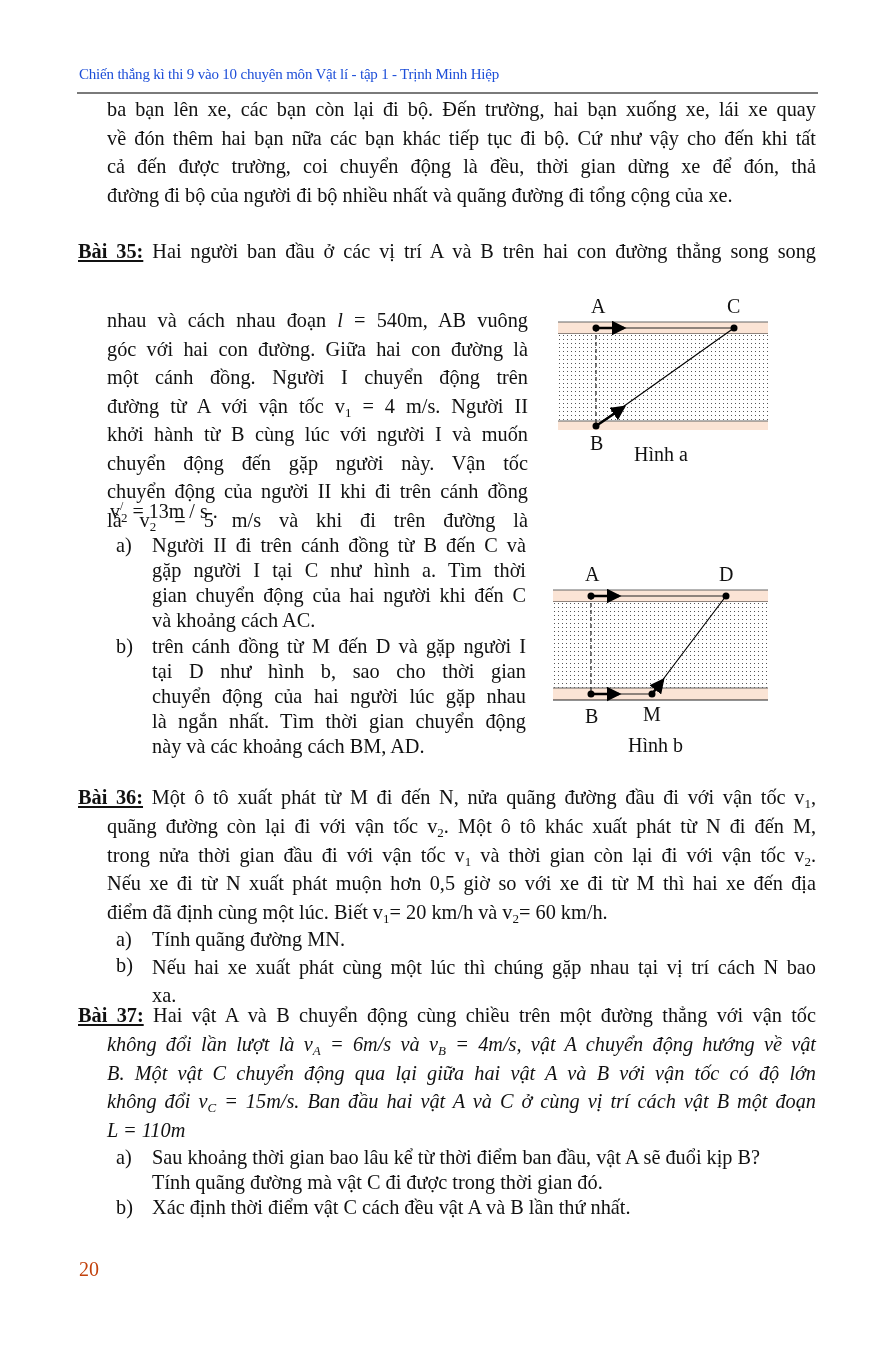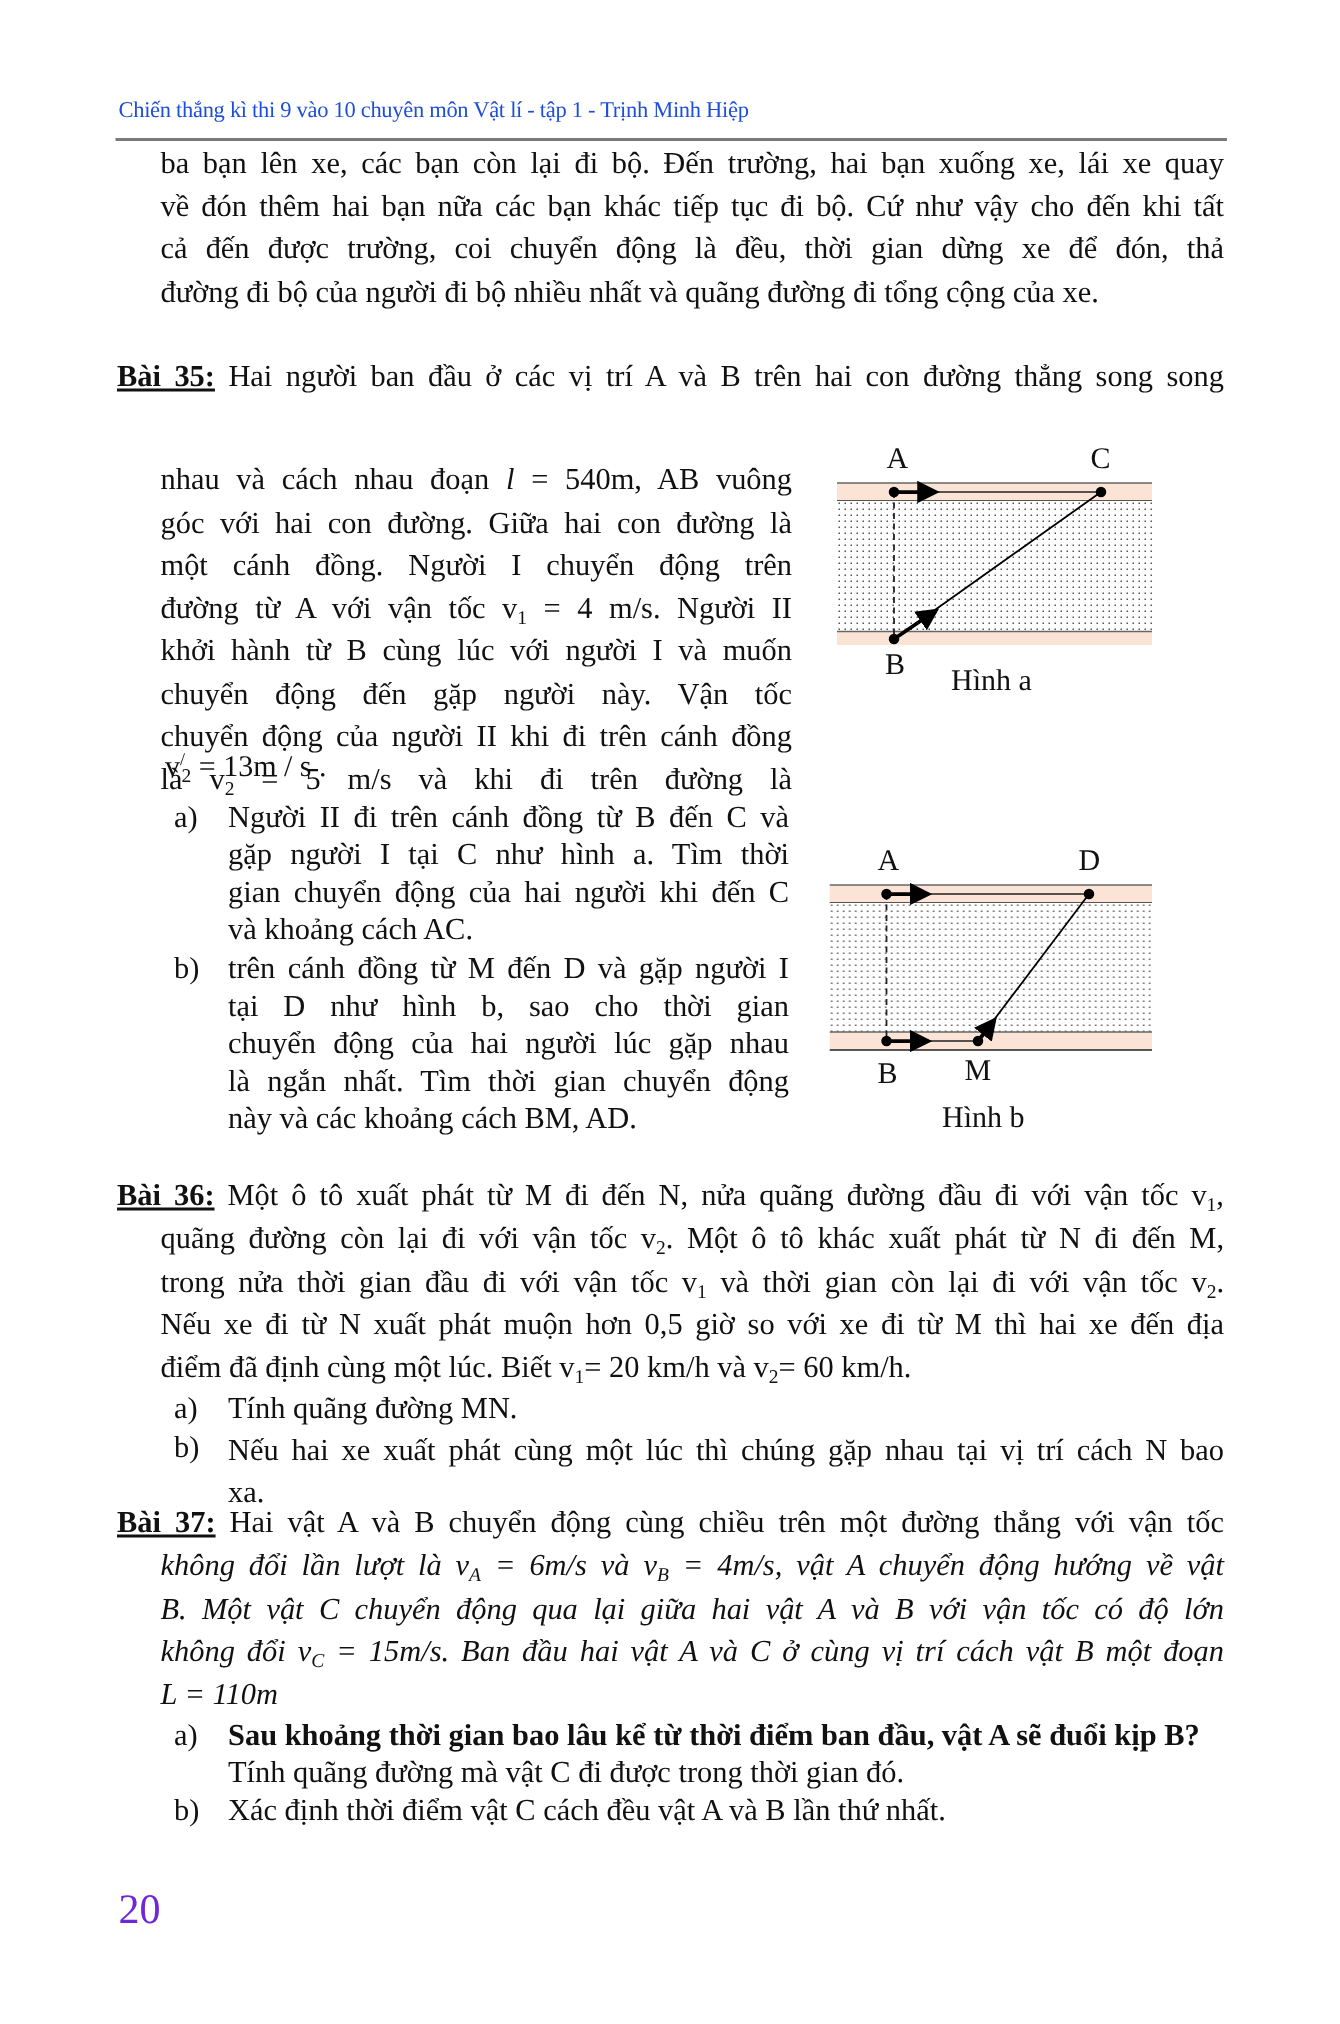--- a/index.html
+++ b/index.html
@@ -12,21 +12,21 @@
   .line { display: block; white-space: nowrap; text-align-last: justify; text-align: justify; }
   .line.last { text-align-last: left; }
   .bai { font-weight: bold; text-decoration: underline; }
   sub { font-size: 13px; vertical-align: -4px; line-height: 0; }
   .it { font-style: italic; }
   .item { position: absolute; font-size: 20.3px; line-height: 25px; }
   .item .lbl { position: absolute; left: 0; }
   .item .txt { position: absolute; left: 36px; white-space: nowrap; }
   .fig { position: absolute; }
   .fig-label { position: absolute; font-size: 20px; }
-  .page-num { position: absolute; left: 79px; top: 1258px; font-size: 28px; color: #6d28d9; }
+  .page-num { position: absolute; left: 79px; top: 1258px; font-size: 20px; color: #c2410c; }
 </style>
 </head>
 <body>
 
 <div class="header">Chiến thắng kì thi 9 vào 10 chuyên môn Vật lí - tập 1 - Trịnh Minh Hiệp</div>
 <div class="header-rule"></div>
 
 <div class="p" style="left:107px; top:95px; width:709px;">
   <span class="line">ba bạn lên xe, các bạn còn lại đi bộ. Đến trường, hai bạn xuống xe, lái xe quay</span>
   <span class="line">về đón thêm hai bạn nữa các bạn khác tiếp tục đi bộ. Cứ như vậy cho đến khi tất</span>
@@ -169,21 +169,21 @@
 </div>
 <div class="p" style="left:107px; top:1030px; width:709px;font-style:italic;">
   <span class="line"><span>không đổi lần lượt là v</span><sub>A</sub><span> = 6m/s và v</span><sub>B</sub><span> = 4m/s, vật A chuyển động hướng về vật</span></span>
   <span class="line">B. Một vật C chuyển động qua lại giữa hai vật A và B với vận tốc có độ lớn</span>
   <span class="line"><span>không đổi v</span><sub>C</sub><span> = 15m/s. Ban đầu hai vật A và C ở cùng vị trí cách vật B một đoạn</span></span>
   <span class="line last">L = 110m</span>
 </div>
 <div class="item" style="left:116px; top:1145px; width:700px;">
   <span class="lbl">a)</span>
   <div class="txt">
-    <span style="display:block;font-weight:bold;">Sau khoảng thời gian bao lâu kể từ thời điểm ban đầu, vật A sẽ đuổi kịp B?</span>
+    <span style="display:block;">Sau khoảng thời gian bao lâu kể từ thời điểm ban đầu, vật A sẽ đuổi kịp B?</span>
     <span style="display:block;">Tính quãng đường mà vật C đi được trong thời gian đó.</span>
   </div>
 </div>
 <div class="item" style="left:116px; top:1195px; width:700px;">
   <span class="lbl">b)</span>
   <div class="txt"><span>Xác định thời điểm vật C cách đều vật A và B lần thứ nhất.</span></div>
 </div>
 
 <div class="page-num">20</div>
 

